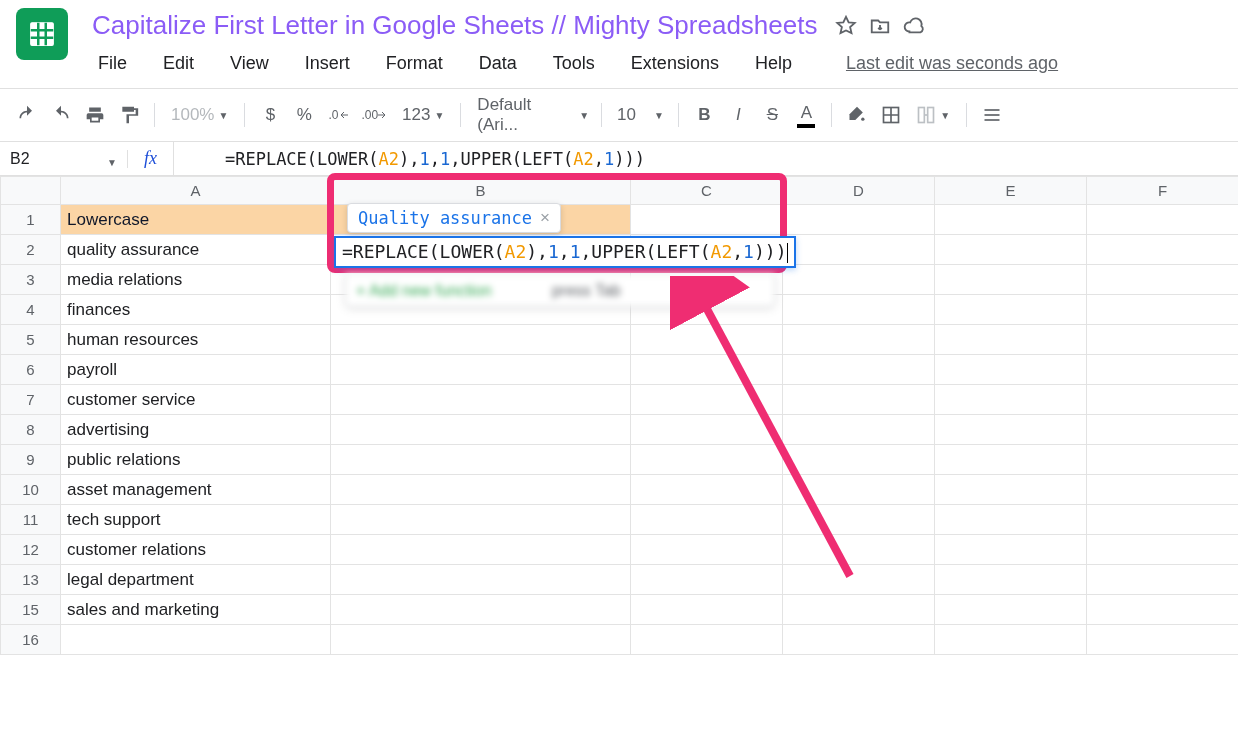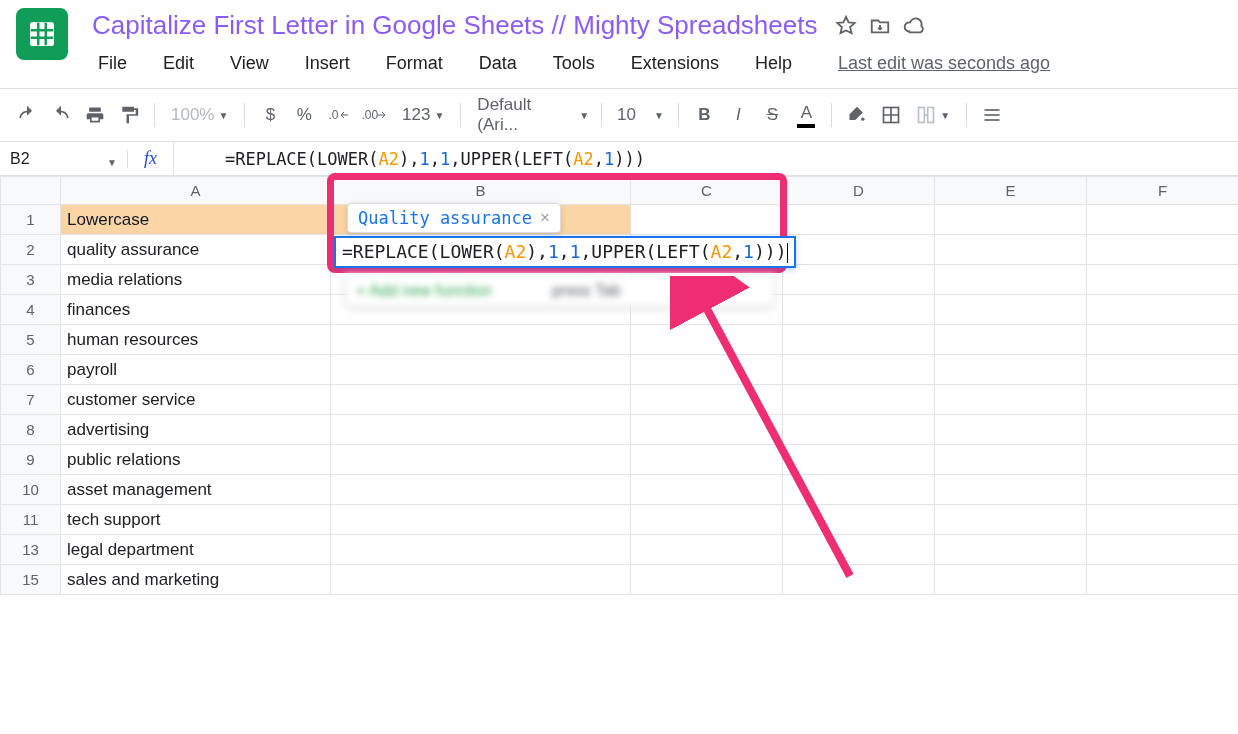--- a/index.html
+++ b/index.html
@@ -41,21 +41,21 @@
     gap: 16px;
     font-size: 18px;
     color: #202124;
     margin-top: 6px;
     align-items: center;
   }
   .menubar .mitem { padding: 4px 10px; cursor:pointer; border-radius:4px; }
   .last-edit {
     color:#5f6368;
     text-decoration: underline;
-    margin-left: 20px;
+    margin-left: 28px;
     font-size: 18px;
     cursor:pointer;
   }
   
   .toolbar {
     border-top: 1px solid #e0e0e0;
     border-bottom: 1px solid #e0e0e0;
     margin-top: 10px;
     padding: 6px 12px;
     display:flex;
@@ -465,31 +465,49 @@
     <tr>
           <th class="rowhdr">11</th>
       <td>tech support</td>
           <td></td>
           <td></td>
           <td></td>
           <td></td>
           <td></td>
         </tr>
     <tr>
+          <th class="rowhdr">12</th>
+      <td>customer relations</td>
+          <td></td>
+          <td></td>
+          <td></td>
+          <td></td>
+          <td></td>
+        </tr>
+    <tr>
           <th class="rowhdr">13</th>
       <td>legal department</td>
           <td></td>
           <td></td>
           <td></td>
           <td></td>
           <td></td>
         </tr>
     <tr>
           <th class="rowhdr">15</th>
       <td>sales and marketing</td>
+          <td></td>
+          <td></td>
+          <td></td>
+          <td></td>
+          <td></td>
+        </tr>
+    <tr>
+          <th class="rowhdr">16</th>
+      <td></td>
           <td></td>
           <td></td>
           <td></td>
           <td></td>
           <td></td>
         </tr>
   </tbody>
 </table>
 
   <div class="overlay pink-box" style="left:327px; top:-3px; width:460px; height:100px;"></div>

